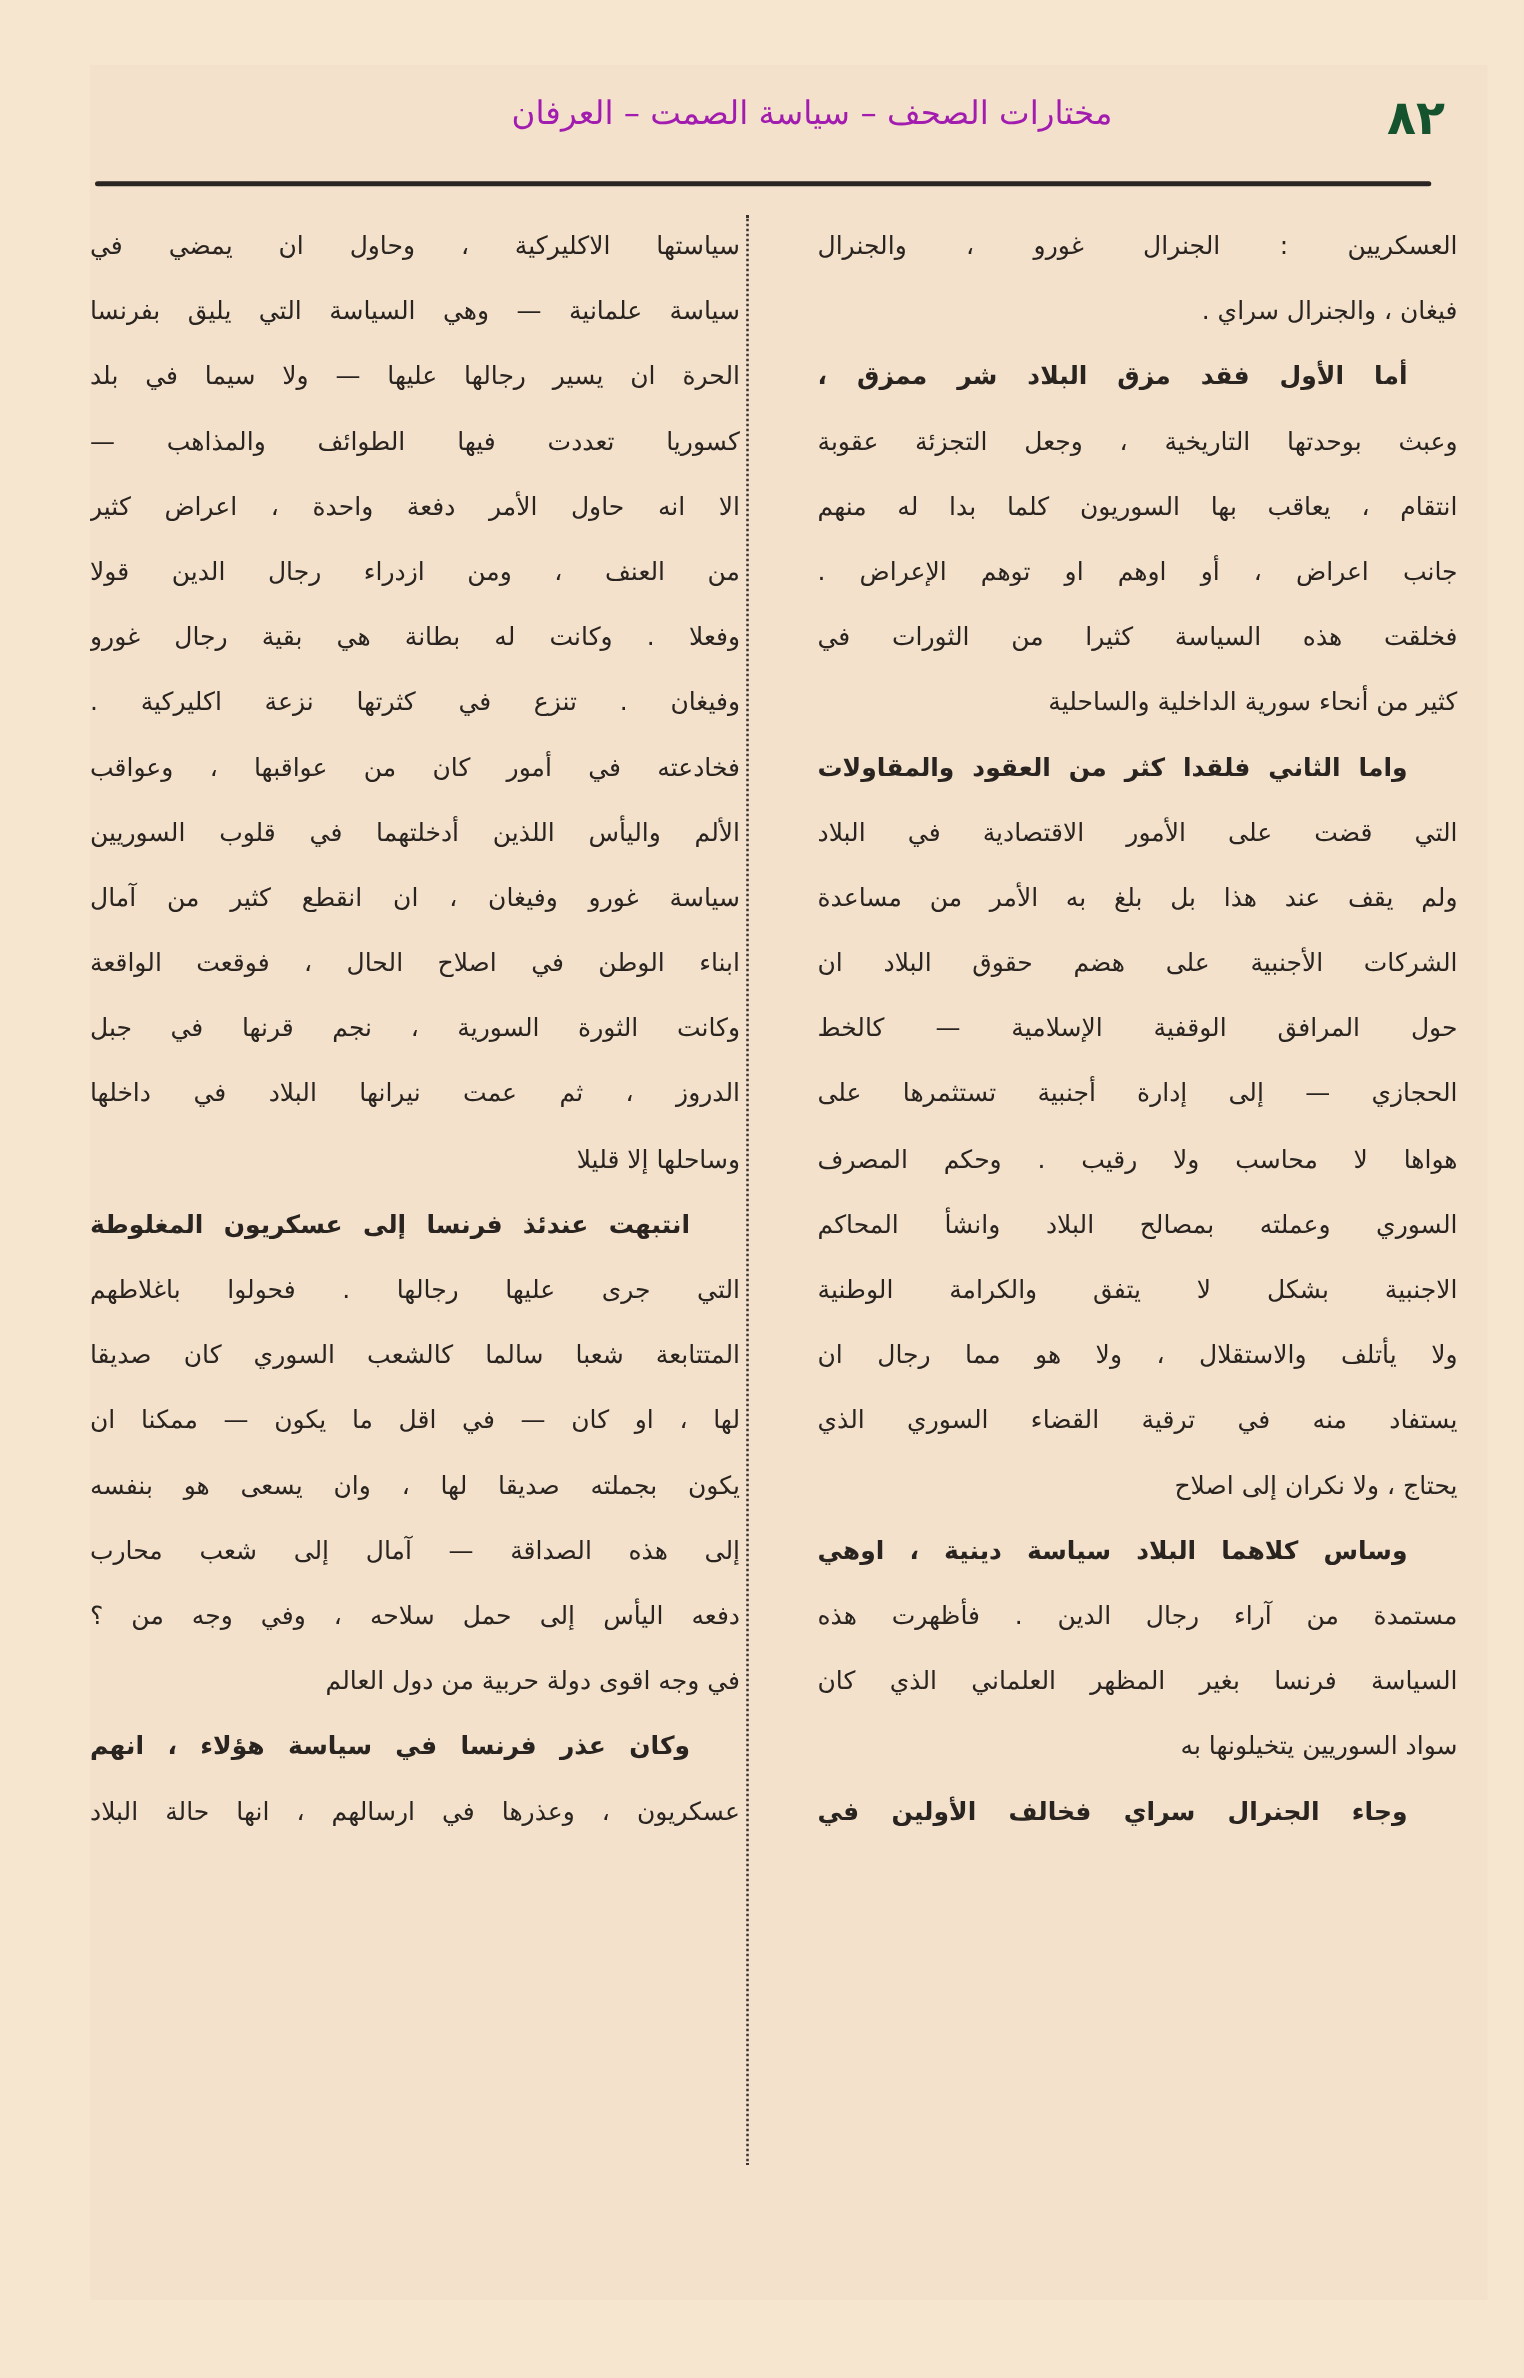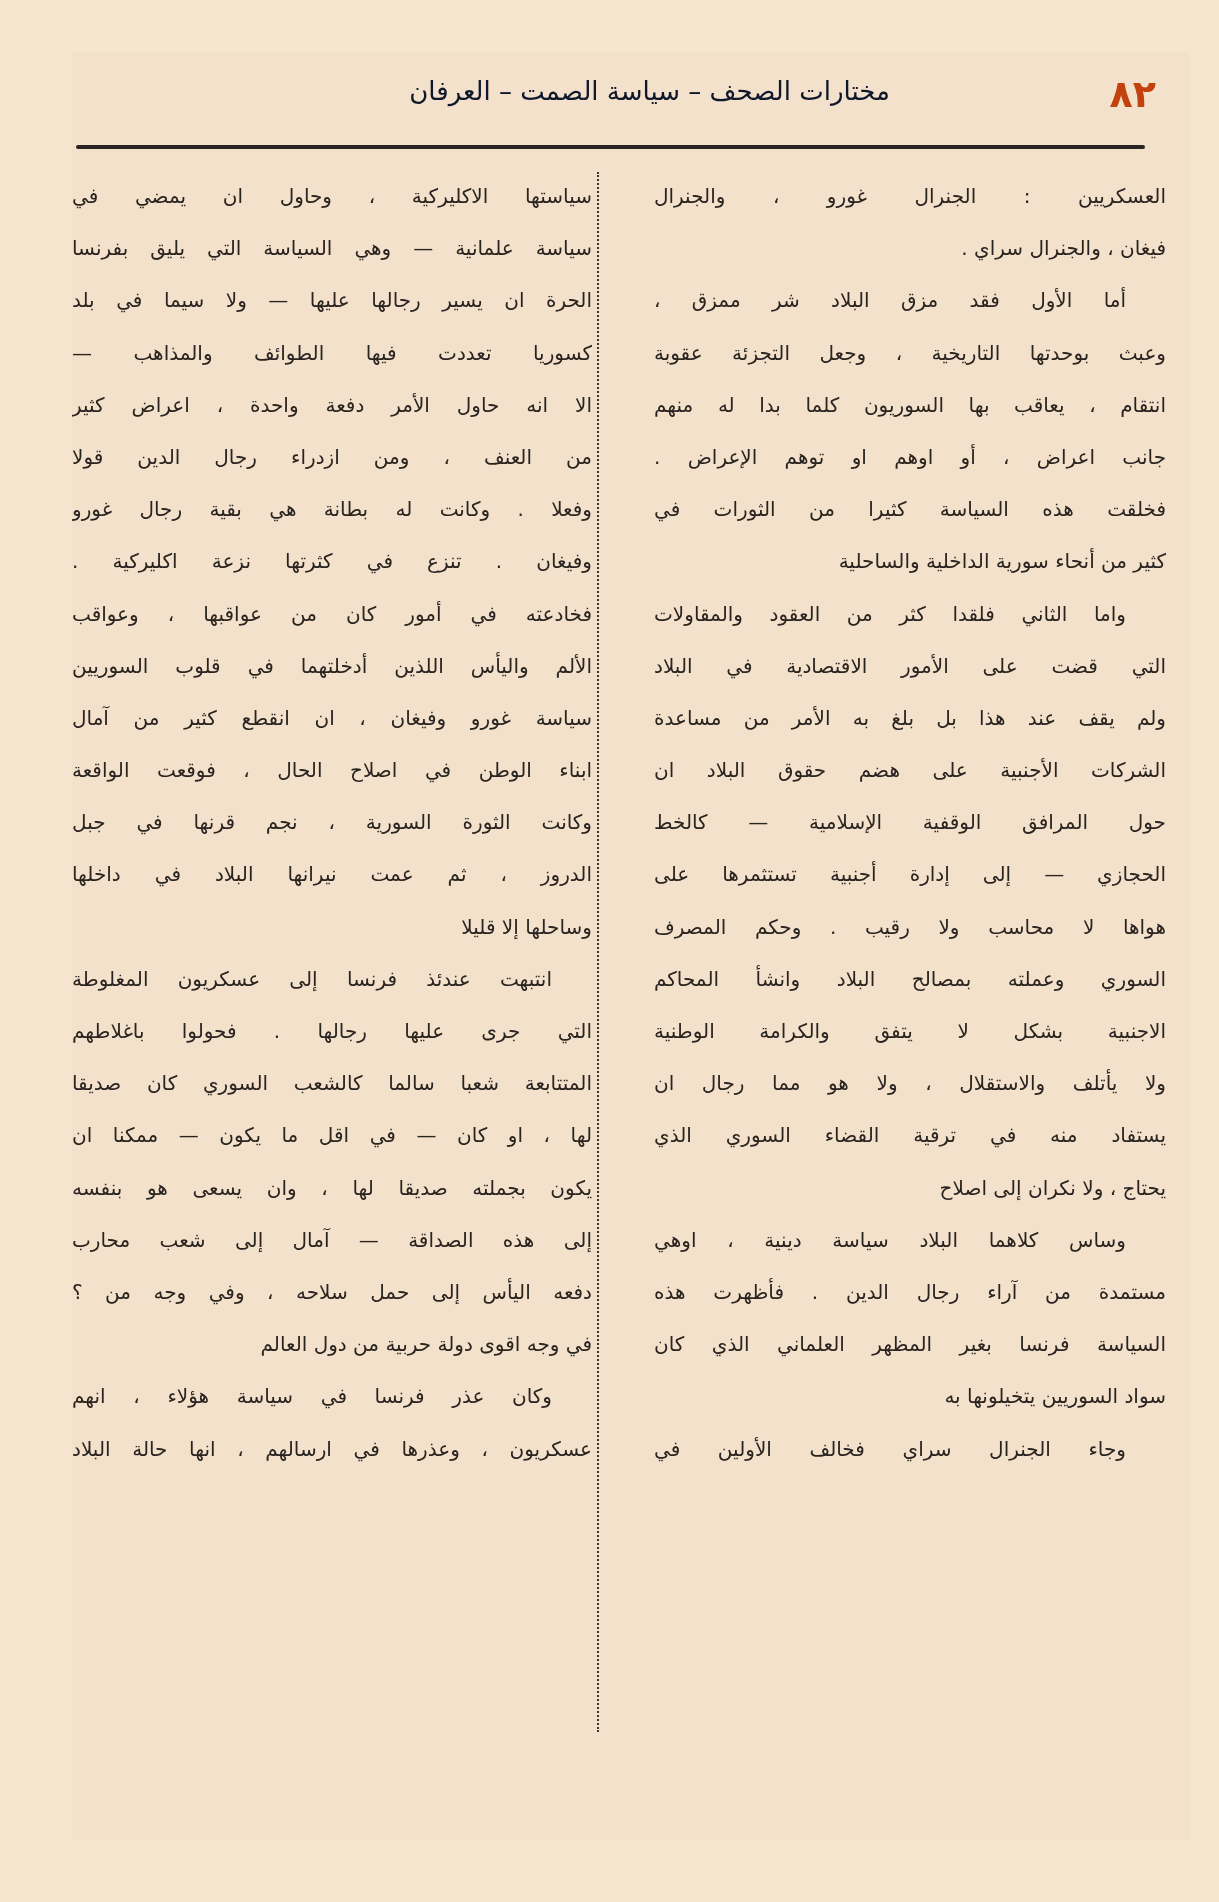--- a/index.html
+++ b/index.html
@@ -30,29 +30,29 @@
       right: 0;
       top: 0;
       height: 92px;
     }
     .page-number {
       position: absolute;
       right: 34px;
       top: 20px;
       font-size: 38px;
       font-weight: bold;
-      color: #c2410c;
+      color: #14532d;
       letter-spacing: 2px;
     }
     .running-title {
       position: absolute;
       right: 300px;
       top: 24px;
       font-size: 26px;
-      color: #0f172a;
+      color: #a21caf;
       white-space: nowrap;
     }
     .header-rule {
       position: absolute;
       left: 4px;
       right: 45px;
       top: 93px;
       height: 4px;
       background: #2a2522;
       border-radius: 2px;
@@ -91,20 +91,21 @@
       white-space: nowrap;
       text-align: justify;
       text-align-last: justify;
       overflow: hidden;
     }
     .line.last {
       text-align-last: right;
     }
     .line.indent {
       padding-right: 40px;
+      font-weight: bold;
     }
   </style>
 </head>
 <body>
 
 <div class="page">
   <div class="header">
     <span class="page-number">٨٢</span>
     <span class="running-title">مختارات الصحف – سياسة الصمت – العرفان</span>
     <div class="header-rule"></div>

